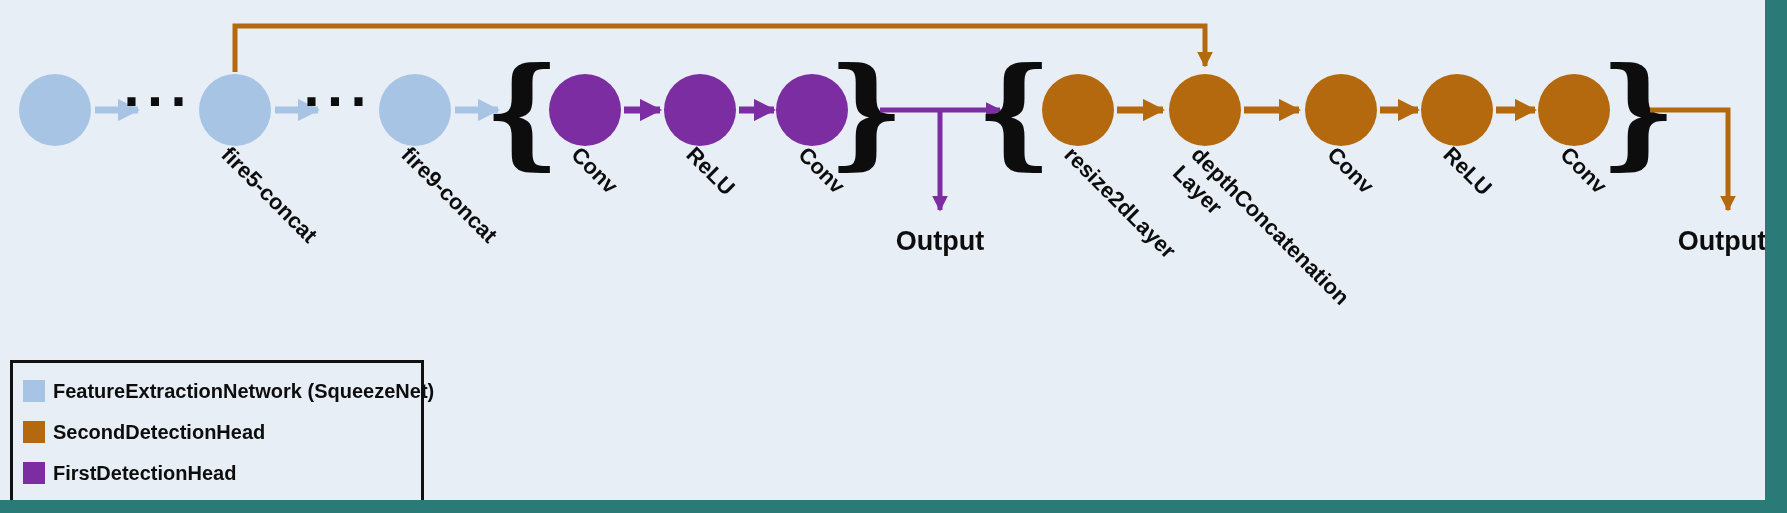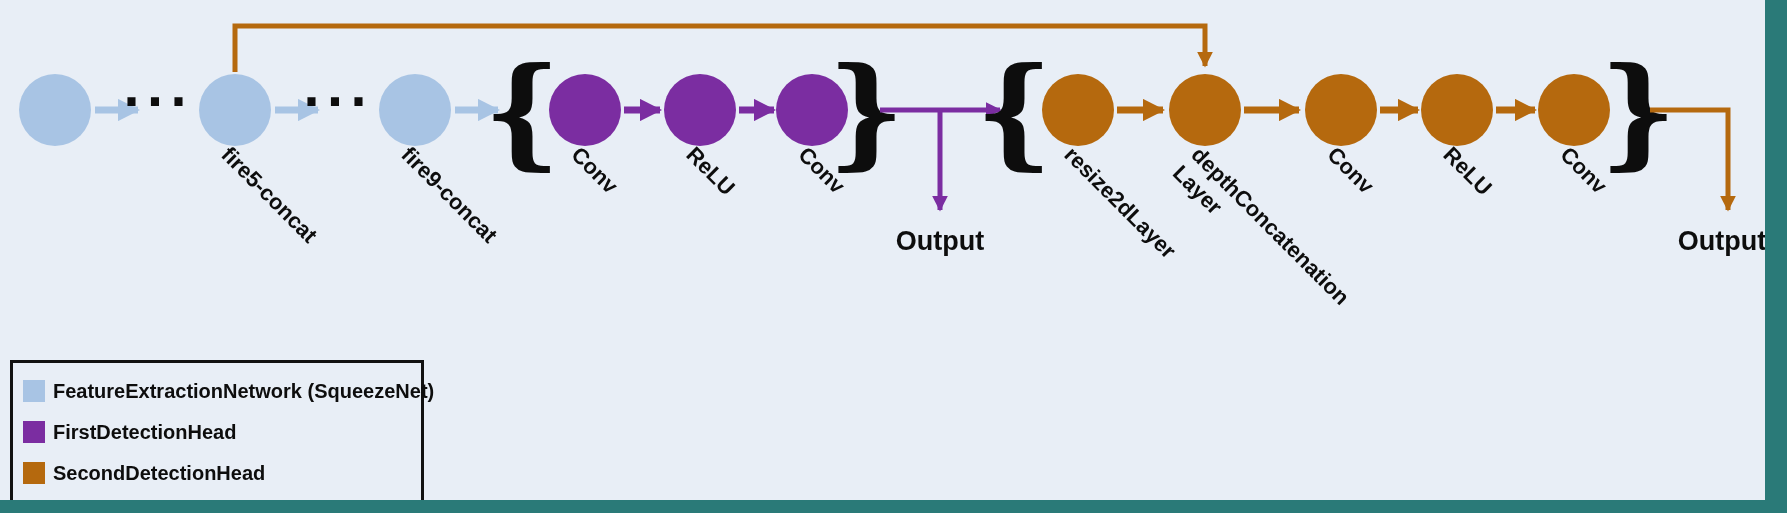--- a/index.html
+++ b/index.html
@@ -166,24 +166,24 @@
     <path class="arrow-second thin" d="M 1650 110 L 1728 110 L 1728 210" marker-end="url(#mk-orange)"></path>
     <text class="output-label" x="1722" y="250" text-anchor="middle">Output</text>
   </svg>
 
   <div class="legend">
     <div class="legend-row">
       <span class="swatch swatch-feature"></span>
       <span class="legend-text">FeatureExtractionNetwork (SqueezeNet)</span>
     </div>
     <div class="legend-row">
+      <span class="swatch swatch-second"></span>
+      <span class="legend-text">SecondDetectionHead</span>
+    </div>
+    <div class="legend-row">
       <span class="swatch swatch-first"></span>
       <span class="legend-text">FirstDetectionHead</span>
-    </div>
-    <div class="legend-row">
-      <span class="swatch swatch-second"></span>
-      <span class="legend-text">SecondDetectionHead</span>
     </div>
   </div>
 
   <div class="frame-right"></div>
   <div class="frame-bottom"></div>
 </div>
 
 </body></html>

